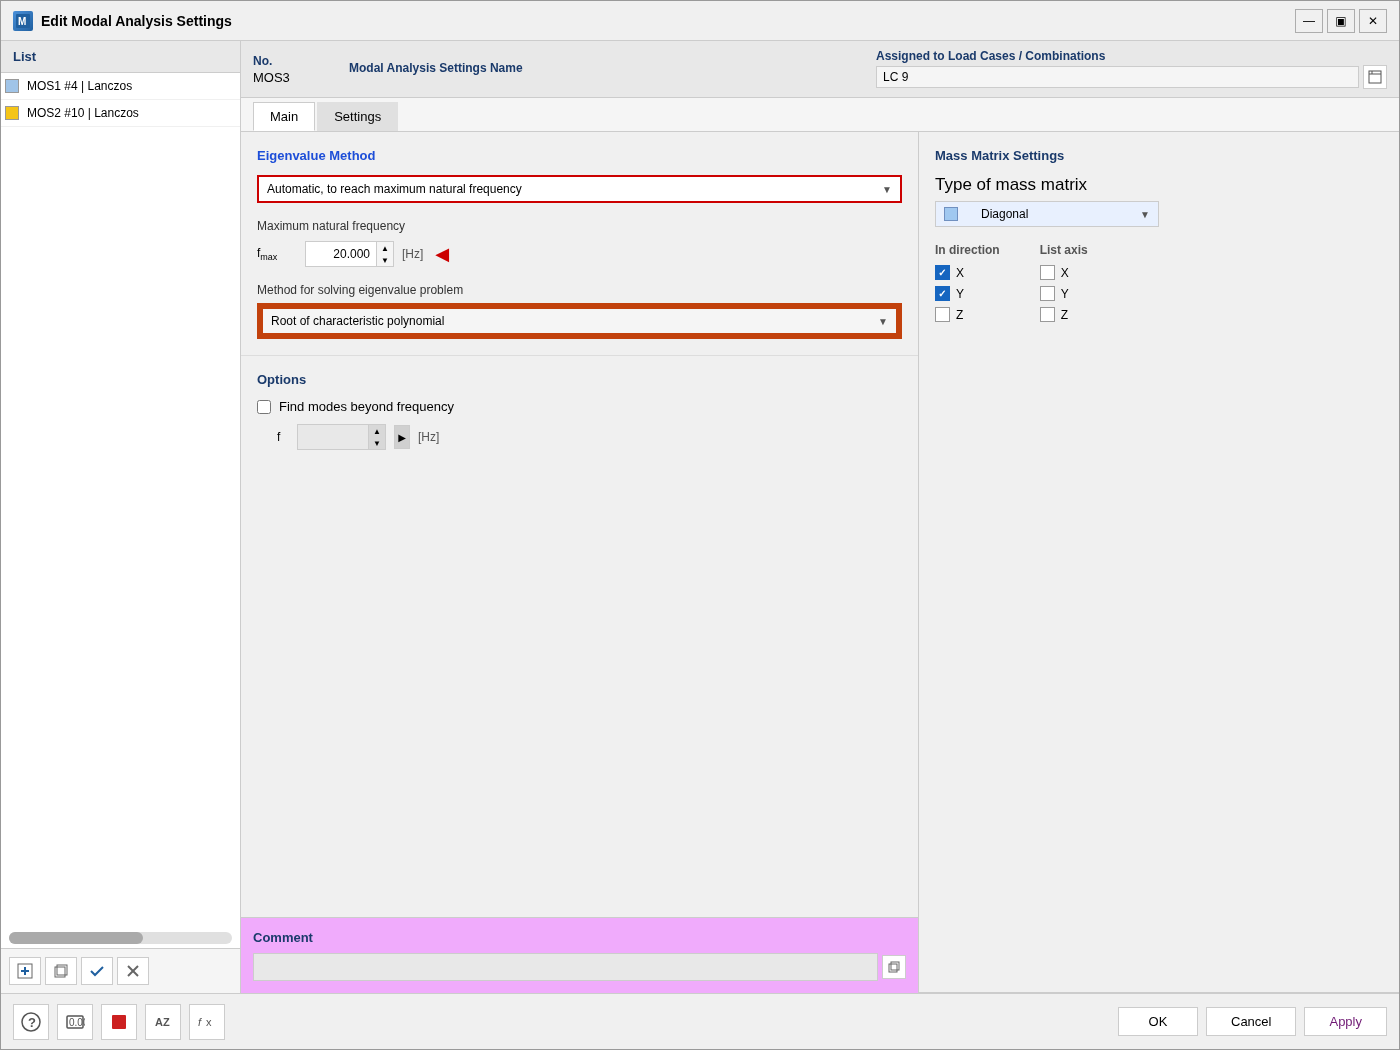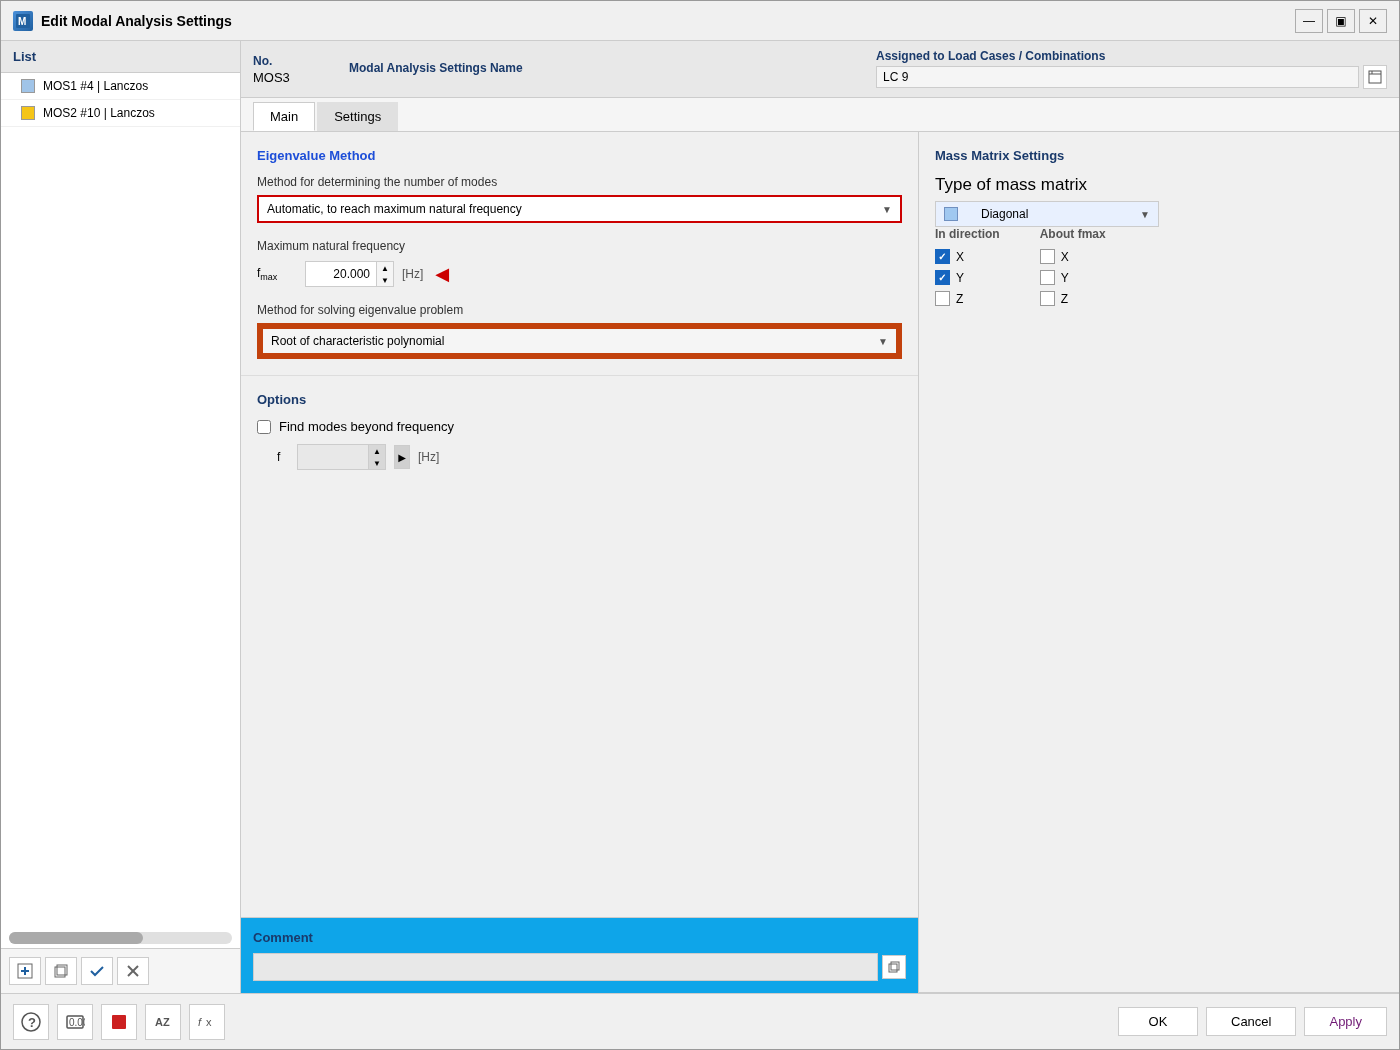--- a/index.html
+++ b/index.html
@@ -14,21 +14,21 @@
     .title-text { font-size: 14px; font-weight: 600; color: #000; }
     .title-buttons { display: flex; gap: 4px; }
     .title-btn { width: 28px; height: 24px; border: 1px solid #adadad; background: #f0f0f0; cursor: pointer; display: flex; align-items: center; justify-content: center; font-size: 12px; }
     
     
     .main-content { display: flex; flex: 1; overflow: hidden; }
     
     
     .sidebar { width: 240px; background: #fff; border-right: 1px solid #ccc; display: flex; flex-direction: column; }
     .sidebar-header { padding: 8px 12px; background: #e8e8e8; border-bottom: 1px solid #ccc; font-weight: 600; font-size: 13px; color: #1a3a6b; }
-    .sidebar-item { padding: 6px 20px; cursor: pointer; display: flex; align-items: center; gap: 8px; font-size: 12px; border-bottom: 1px solid #f0f0f0; }
+    .sidebar-item { padding: 6px 4px; cursor: pointer; display: flex; align-items: center; gap: 8px; font-size: 12px; border-bottom: 1px solid #f0f0f0; }
     .sidebar-item.active { background: #cce0ff; }
     .sidebar-color { width: 14px; height: 14px; border: 1px solid #999; }
     .sidebar-footer { margin-top: auto; padding: 8px; border-top: 1px solid #ccc; display: flex; gap: 4px; background: #f5f5f5; }
     .sidebar-footer-btn { width: 32px; height: 28px; border: 1px solid #ccc; background: #fff; cursor: pointer; display: flex; align-items: center; justify-content: center; font-size: 14px; }
     .sidebar-scrollbar { height: 12px; background: #e0e0e0; margin: 4px 8px; border-radius: 6px; }
     .sidebar-scrollbar-thumb { width: 60%; height: 100%; background: #aaa; border-radius: 6px; }
     
     
     .right-panel { flex: 1; display: flex; flex-direction: column; }
     
@@ -74,33 +74,33 @@
     .options-title { color: #1a3a6b; font-weight: 600; font-size: 13px; margin-bottom: 12px; }
     .checkbox-row { display: flex; align-items: center; gap: 8px; margin-bottom: 10px; }
     .checkbox-row input[type="checkbox"] { width: 14px; height: 14px; }
     .f-row { display: flex; align-items: center; gap: 8px; margin-left: 20px; }
     .f-input-wrap { display: flex; align-items: center; border: 1px solid #ccc; background: #e8e8e8; }
     .f-input { border: none; outline: none; padding: 3px 6px; width: 70px; font-size: 12px; background: #e8e8e8; }
     .f-spinners { display: flex; flex-direction: column; border-left: 1px solid #ccc; }
     .f-spin-btn { height: 12px; width: 16px; background: #d8d8d8; border: none; cursor: pointer; font-size: 8px; display: flex; align-items: center; justify-content: center; }
     .f-arrow { width: 16px; height: 24px; background: #d0d0d0; border: 1px solid #ccc; display: flex; align-items: center; justify-content: center; font-size: 10px; cursor: pointer; }
     
-    .comment-section { padding: 12px; border-top: 1px solid #ccc; background: #0ea5e9; }
+    .comment-section { padding: 12px; border-top: 1px solid #ccc; background: #f0abfc; }
     .comment-title { color: #1a3a6b; font-weight: 600; font-size: 13px; margin-bottom: 8px; }
     .comment-input-wrap { display: flex; align-items: center; gap: 4px; }
     .comment-input { flex: 1; padding: 4px 8px; border: 1px solid #ccc; background: #e8e8e8; font-size: 12px; height: 28px; }
     
     
     .right-section { width: 480px; display: flex; flex-direction: row; }
     .mass-section { padding: 16px; border-bottom: 1px solid #ccc; flex: 1; }
     .mass-title { color: #1a3a6b; font-weight: 600; font-size: 13px; margin-bottom: 12px; }
     .mass-type-label { font-size: 17px; margin-bottom: 6px; }
     .mass-select { width: 100%; padding: 5px 8px; border: 1px solid #ccc; background: #e8f0fe; font-size: 12px; cursor: pointer; display: flex; align-items: center; justify-content: space-between; }
     
-    .direction-section { display: flex; gap: 40px; }
+    .direction-section { margin-top: 16px; display: flex; gap: 40px; }
     .direction-group { }
     .direction-title { font-size: 12px; color: #555; margin-bottom: 8px; font-weight: 600; }
     .direction-row { display: flex; align-items: center; gap: 6px; margin-bottom: 6px; }
     .cb-blue { width: 15px; height: 15px; background: #1565c0; border: 1px solid #1565c0; display: flex; align-items: center; justify-content: center; cursor: pointer; }
     .cb-blue::after { content: '✓'; color: white; font-size: 10px; font-weight: bold; }
     .cb-empty { width: 15px; height: 15px; border: 1px solid #999; background: #fff; cursor: pointer; }
     .direction-label { font-size: 12px; }
     
     
     .bottom-bar { display: flex; align-items: center; justify-content: space-between; padding: 8px 12px; background: #f0f0f0; border-top: 1px solid #ccc; height: 56px; }
@@ -209,21 +209,20 @@
         <div class="tab active">Main</div>
         <div class="tab">Settings</div>
       </div>
 
       <div class="tab-content">
 
         <div class="left-section">
 
           <div class="section-panel">
             <div class="section-title">Eigenvalue Method</div>
-            <div class="field-label">Method for determining the number of modes</div>
             <div class="select-box">
               <span>Automatic, to reach maximum natural frequency</span>
               <span class="chevron">▼</span>
             </div>
 
             <div style="margin-top:16px;">
               <div class="field-label">Maximum natural frequency</div>
               <div class="freq-row">
                 <span class="freq-label">f<sub>max</sub></span>
                 <div class="freq-input-wrap">
@@ -306,21 +305,21 @@
                   <div class="cb-blue"></div>
                   <span class="direction-label">Y</span>
                 </div>
                 <div class="direction-row">
                   <div class="cb-empty"></div>
                   <span class="direction-label">Z</span>
                 </div>
               </div>
 
               <div class="direction-group">
-                <div class="direction-title">About fmax</div>
+                <div class="direction-title">List axis</div>
                 <div class="direction-row">
                   <div class="cb-empty"></div>
                   <span class="direction-label">X</span>
                 </div>
                 <div class="direction-row">
                   <div class="cb-empty"></div>
                   <span class="direction-label">Y</span>
                 </div>
                 <div class="direction-row">
                   <div class="cb-empty"></div>

